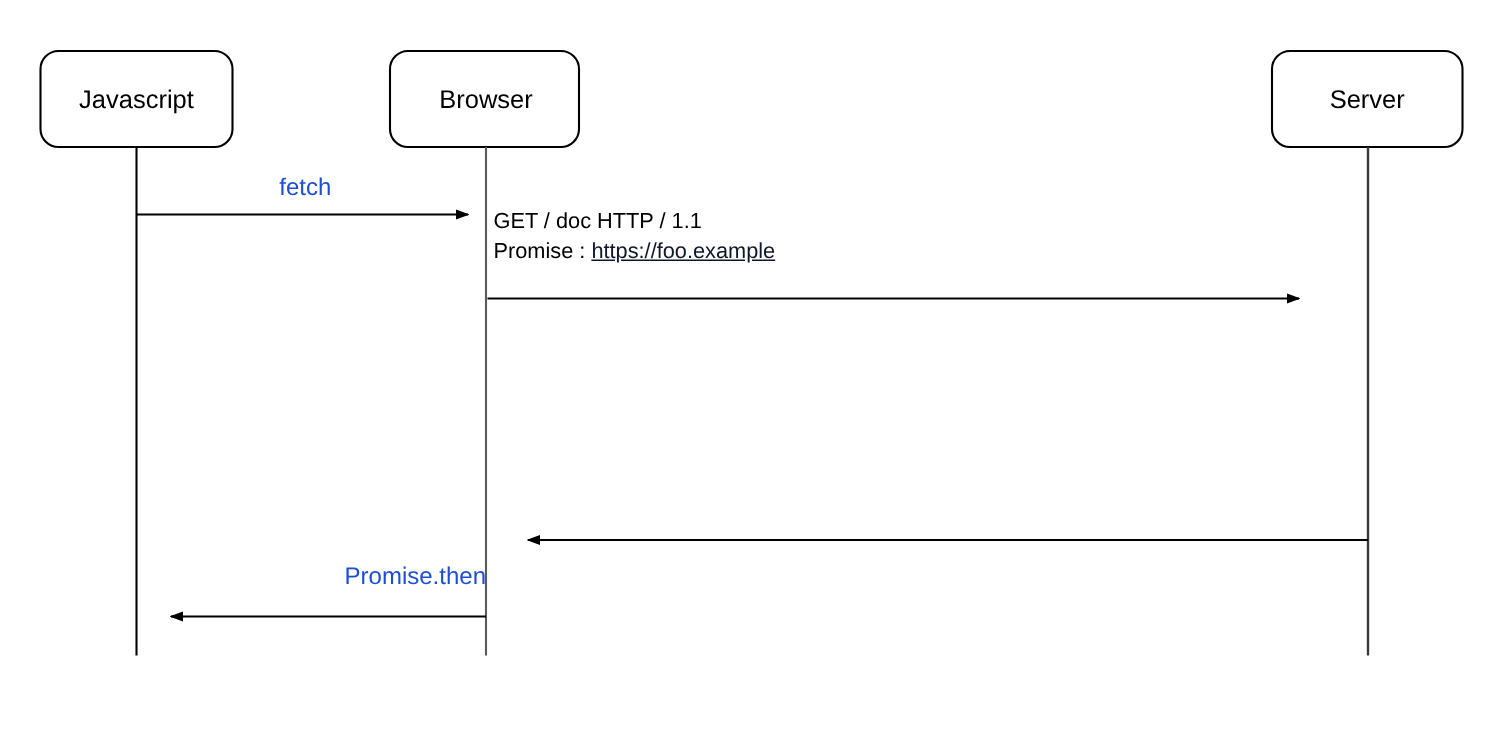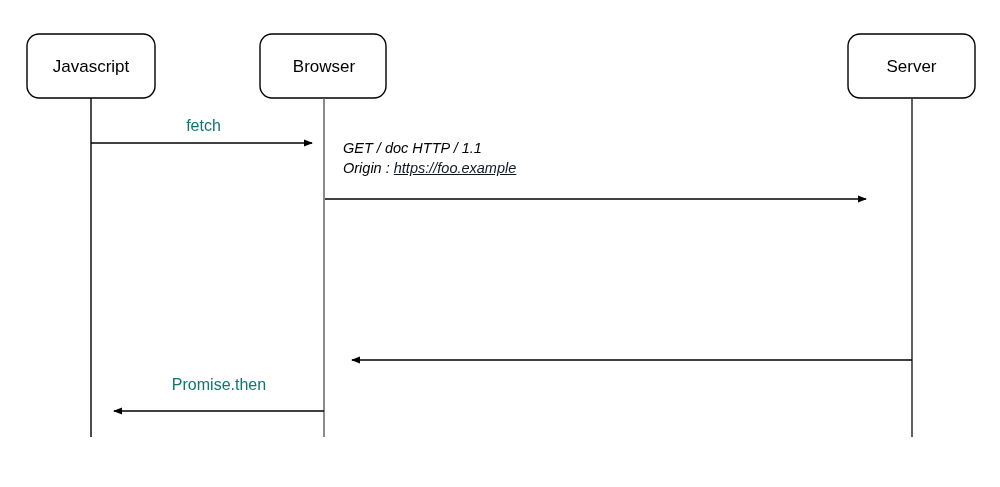--- a/index.html
+++ b/index.html
@@ -30,21 +30,21 @@
     position: absolute;
     text-align: center;
     font-size: 17px;
     color: #000000;
     line-height: 1;
     white-space: nowrap;
   }
   .msg-label {
     position: absolute;
     font-size: 16px;
-    color: #0f766e;
+    color: #1d4ed8;
     white-space: nowrap;
     line-height: 1;
   }
   .note-block {
     position: absolute;
     font-size: 14.5px;
     color: #000000;
     line-height: 20px;
     white-space: nowrap;
   }
@@ -88,21 +88,21 @@
 
     <line x1="324" y1="411" x2="114" y2="411" stroke="#000000" stroke-width="1.3" marker-end="url(#arrow-left)"></line>
   </svg>
 
   <div class="actor-label" style="left:27px; top:58px; width:128px;">Javascript</div>
   <div class="actor-label" style="left:260px; top:58px; width:104px;margin-left:12px;">Browser</div>
   <div class="actor-label" style="left:848px; top:58px; width:127px;">Server</div>
 
   <div class="msg-label" style="left:91px; top:118px; width:225px; text-align:center;">fetch</div>
 
-  <div class="msg-label" style="left:114px; top:377px; width:210px; text-align:center;">Promise.then</div>
+  <div class="msg-label" style="left:114px; top:377px; width:210px; text-align:right;">Promise.then</div>
 
-  <div class="note-block" style="left:343px; top:138px;font-style:italic;">
+  <div class="note-block" style="left:329px; top:138px;">
     <span class="note-line"><span>GET / doc HTTP / 1.1</span></span>
-    <span class="note-line"><span>Origin : </span><a class="link" href="#">https://foo.example</a></span>
+    <span class="note-line"><span>Promise : </span><a class="link" href="#">https://foo.example</a></span>
   </div>
 
 
 </div>
 
 </body></html>

